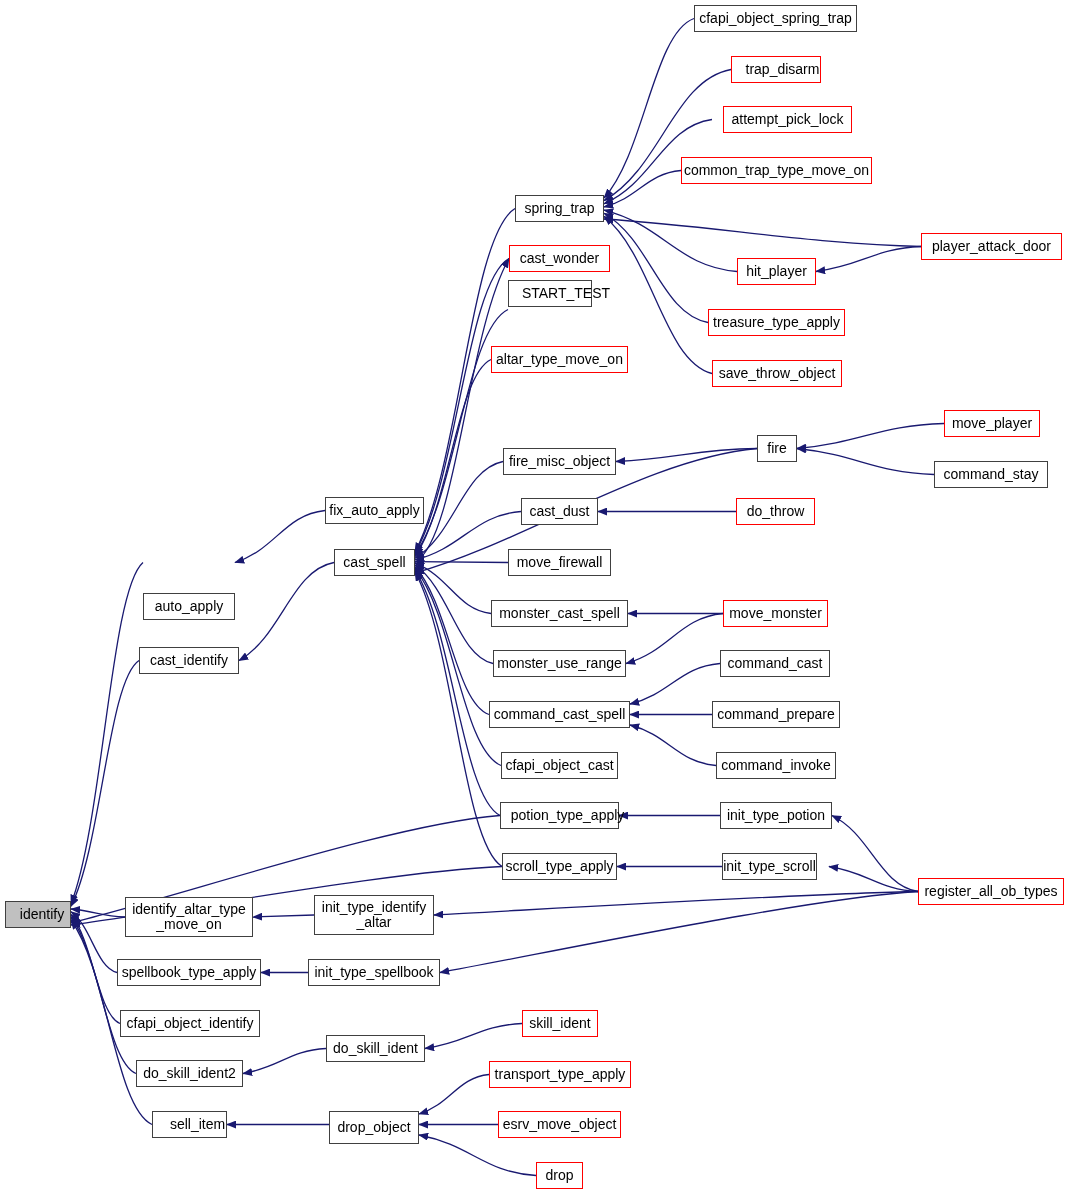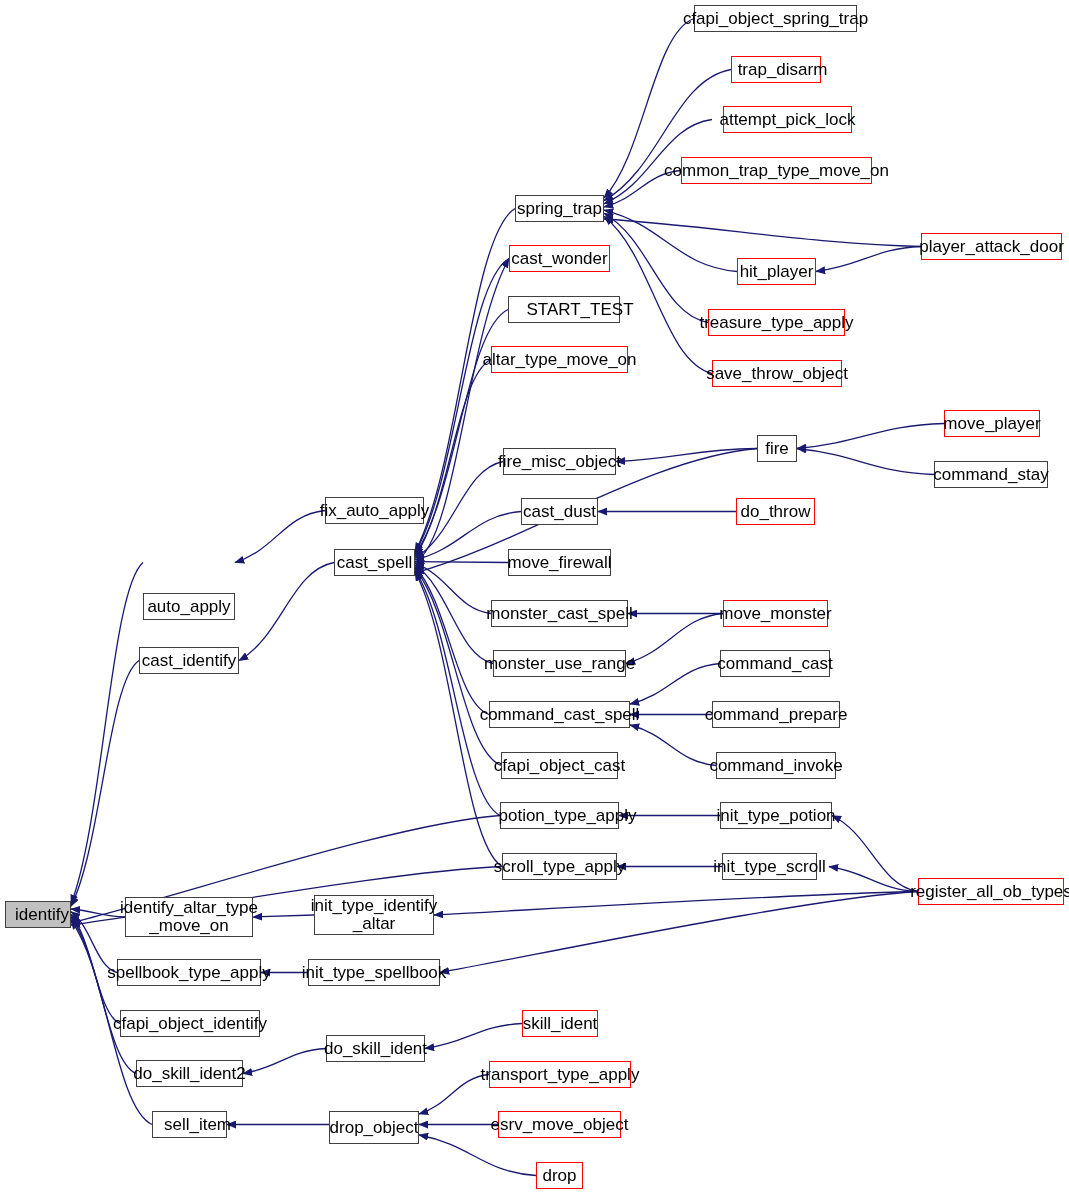--- a/index.html
+++ b/index.html
@@ -7,21 +7,21 @@
   body{font-family:"Liberation Sans","DejaVu Sans",sans-serif;}
   #graph{position:relative;width:1069px;height:1195px;background:#ffffff;overflow:hidden;}
   #edges{position:absolute;left:0;top:0;width:1069px;height:1195px;}
   .node{
     position:absolute;
     box-sizing:border-box;
     display:flex;
     align-items:center;
     justify-content:center;
     text-align:center;
-    font-size:17px;
+    font-size:14px;
     line-height:1.05;
     color:#000000;
     background:#ffffff;
     border:1px solid #404040;
     white-space:pre;
     letter-spacing:0px;
     z-index:5;
   }
   .node.red{border-color:#ff0000;}
   .node.root{background:#c0c0c0;border-color:#404040;padding-left:8px;}
@@ -109,21 +109,21 @@
       <div class="node" style="left: 152px; top: 1111px; width: 75px; height: 27px; padding-left: 16px;">sell_item</div>
       <div class="node" style="left: 325px; top: 497px; width: 99px; height: 27px;">fix_auto_apply</div>
       <div class="node" style="left: 334px; top: 549px; width: 81px; height: 27px;">cast_spell</div>
       <div class="node" style="left: 314px; top: 895px; width: 120px; height: 40px;">init_type_identify
 _altar</div>
       <div class="node" style="left: 308px; top: 959px; width: 132px; height: 27px;">init_type_spellbook</div>
       <div class="node" style="left: 326px; top: 1035px; width: 99px; height: 27px;">do_skill_ident</div>
       <div class="node" style="left: 329px; top: 1111px; width: 90px; height: 33px;">drop_object</div>
       <div class="node" style="left: 515px; top: 195px; width: 89px; height: 27px;">spring_trap</div>
       <div class="node red" style="left: 509px; top: 245px; width: 101px; height: 27px;">cast_wonder</div>
-      <div class="node" style="left: 508px; top: 296px; width: 112px; height: 27px; padding-left: 32px;">START_TEST</div>
+      <div class="node" style="left: 508px; top: 280px; width: 84px; height: 27px; padding-left: 32px;">START_TEST</div>
       <div class="node red" style="left: 491px; top: 346px; width: 137px; height: 27px;">altar_type_move_on</div>
       <div class="node" style="left: 503px; top: 448px; width: 113px; height: 27px;">fire_misc_object</div>
       <div class="node" style="left: 521px; top: 498px; width: 77px; height: 27px;">cast_dust</div>
       <div class="node" style="left: 508px; top: 549px; width: 103px; height: 27px;">move_firewall</div>
       <div class="node" style="left: 491px; top: 600px; width: 137px; height: 27px;">monster_cast_spell</div>
       <div class="node" style="left: 493px; top: 650px; width: 133px; height: 27px;">monster_use_range</div>
       <div class="node" style="left: 489px; top: 701px; width: 141px; height: 27px;">command_cast_spell</div>
       <div class="node" style="left: 501px; top: 752px; width: 117px; height: 27px;">cfapi_object_cast</div>
       <div class="node" style="left: 500px; top: 802px; width: 119px; height: 27px; padding-left: 16px;">potion_type_apply</div>
       <div class="node" style="left: 502px; top: 853px; width: 115px; height: 27px;">scroll_type_apply</div>

